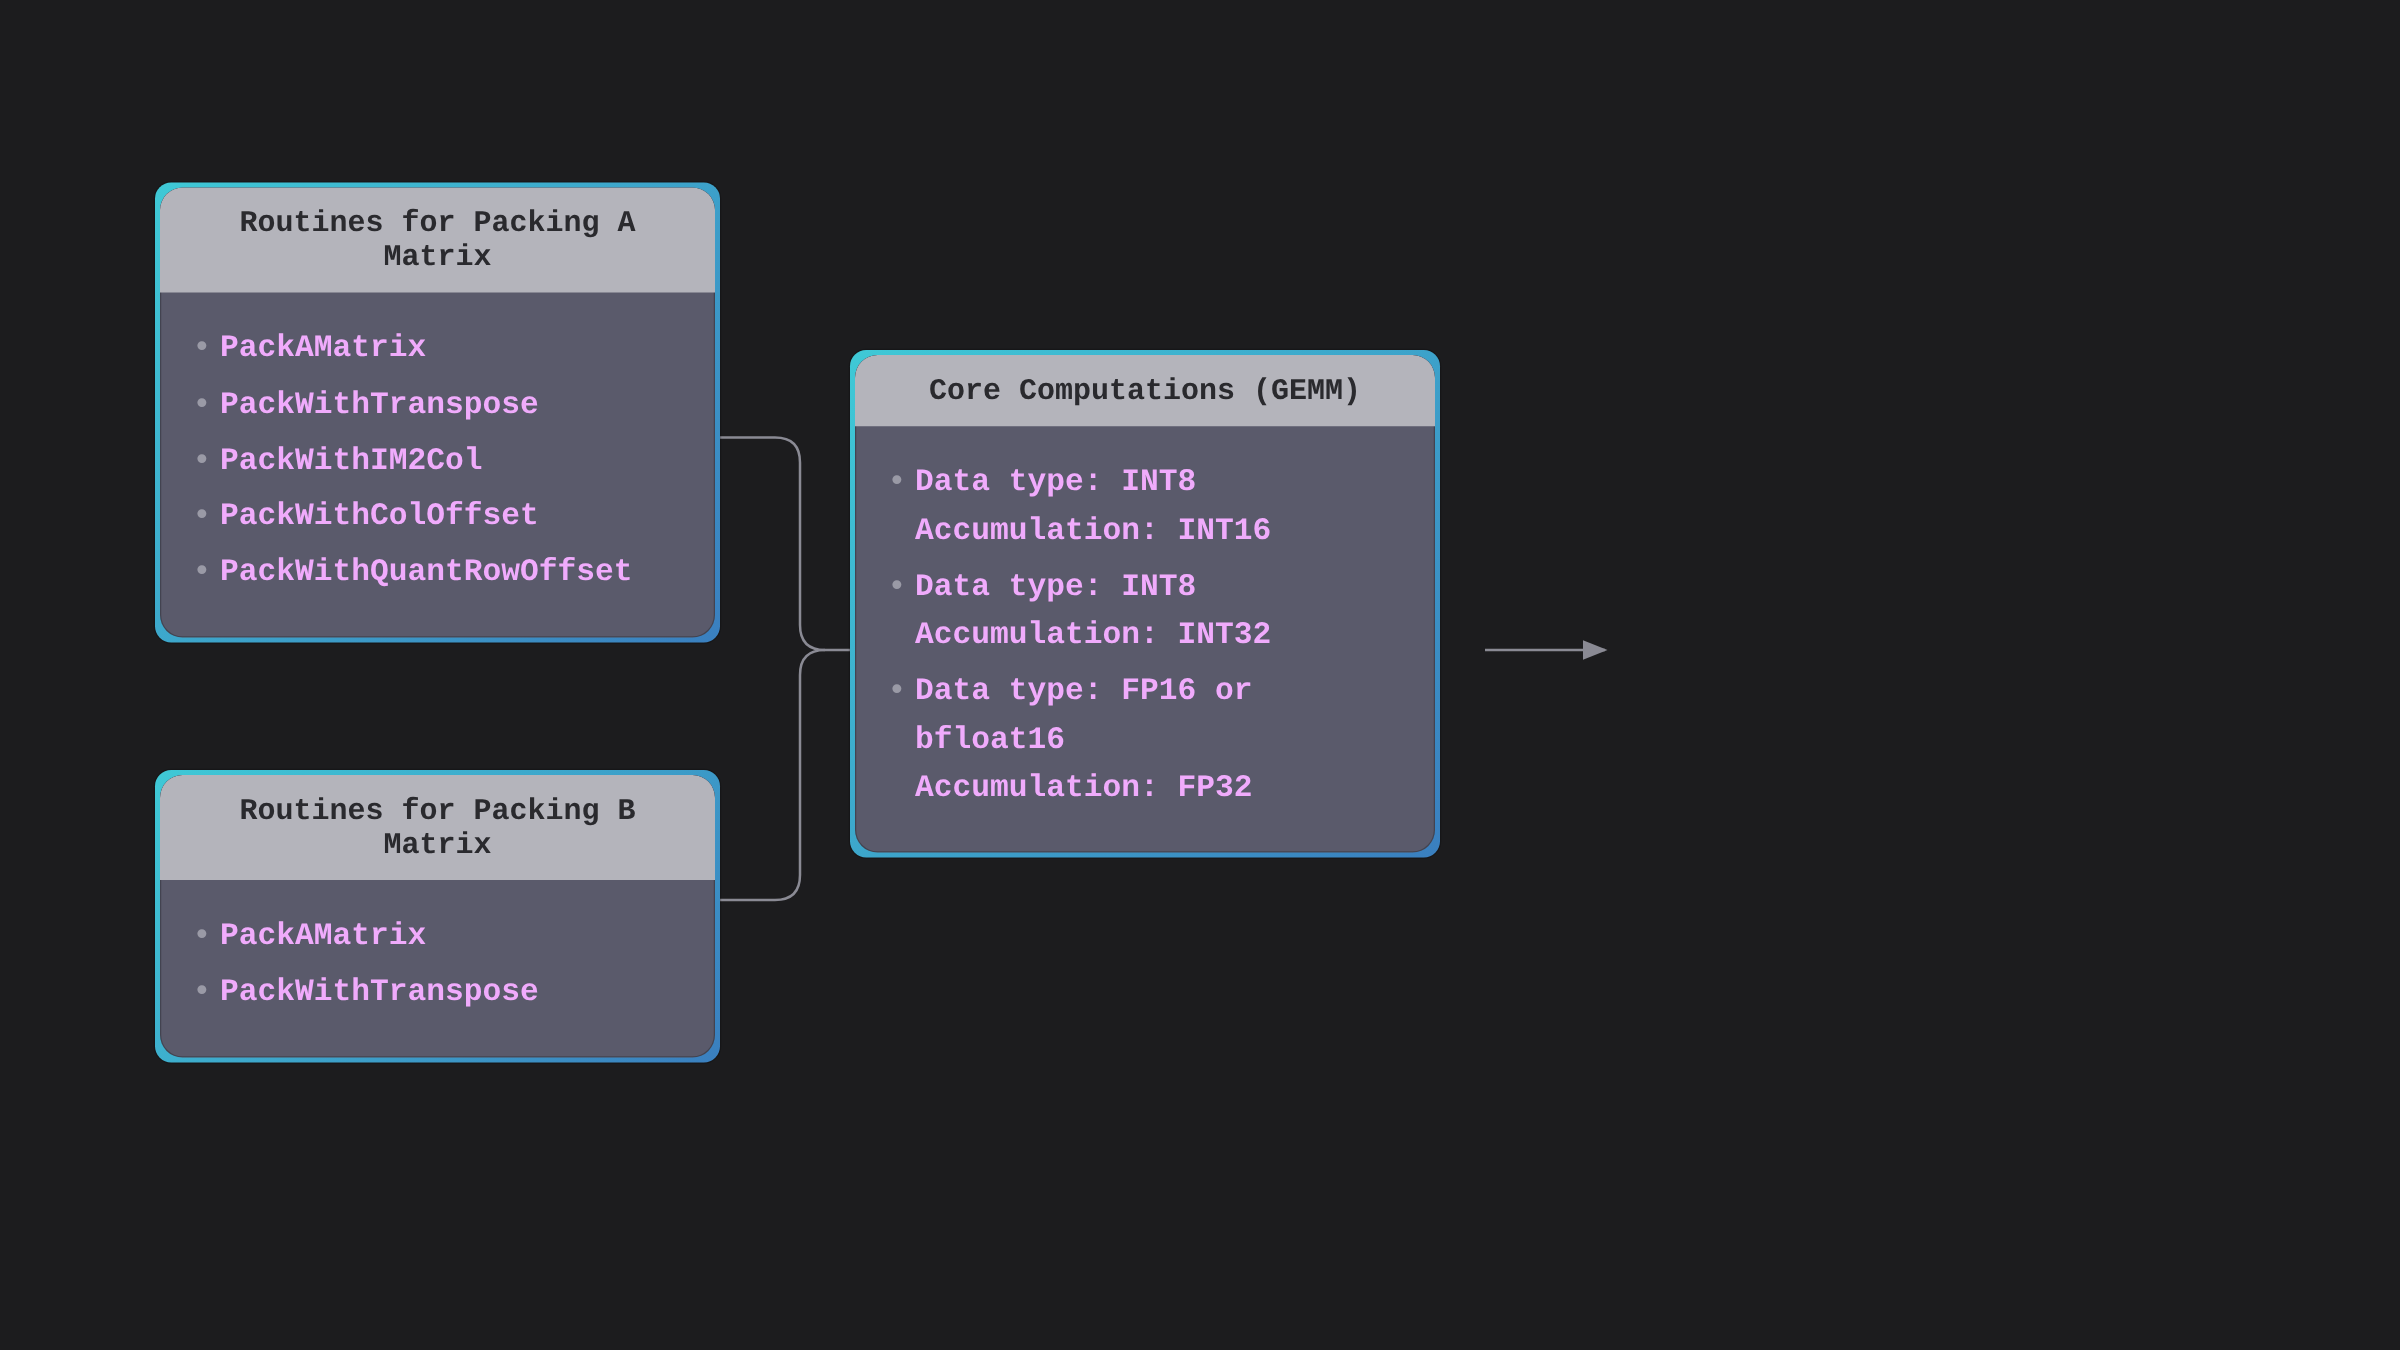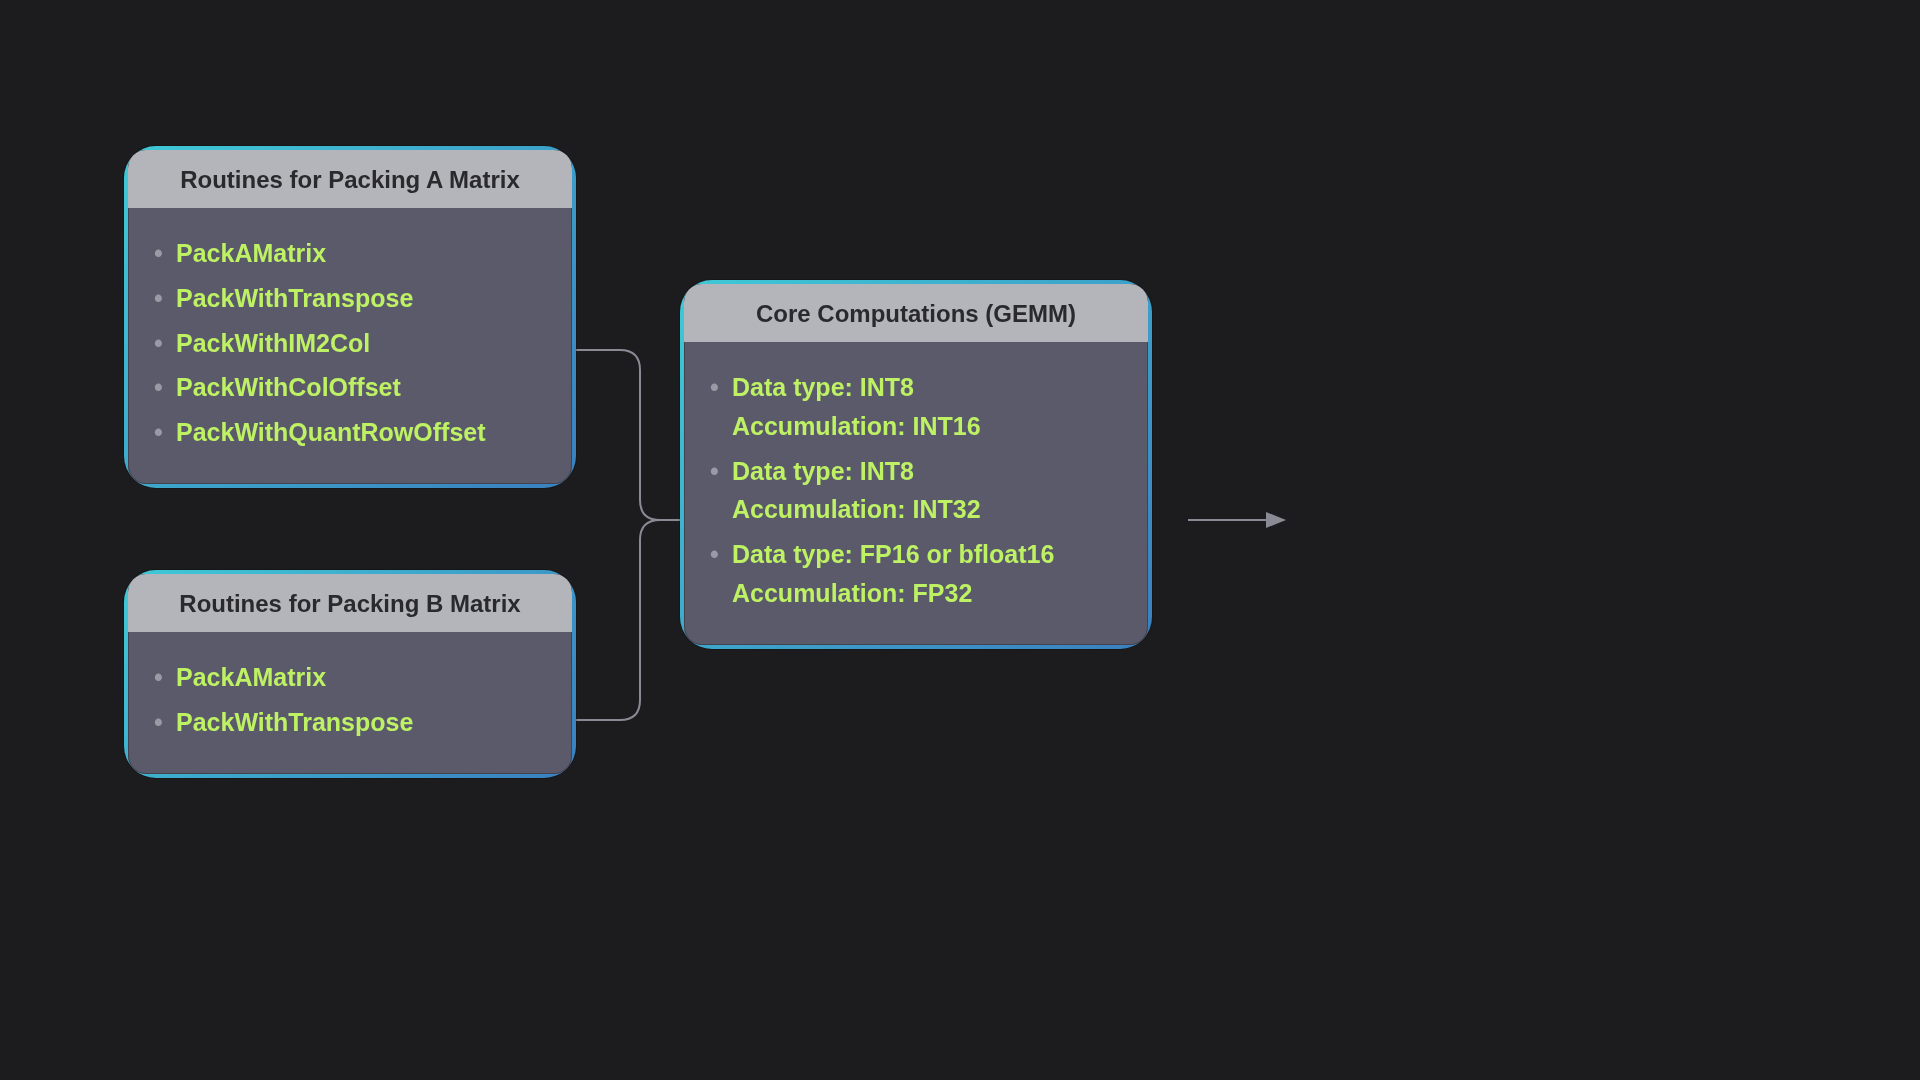--- a/index.html
+++ b/index.html
@@ -10,24 +10,25 @@
     overflow: hidden;
   }
   .stage {
     position: relative;
     width: 1920px;
     height: 1080px;
     transform-origin: top left;
   }
   .card {
     position: absolute;
-    border-radius: 32px;
+    border-radius: 13px;
     padding: 4px;
     background: linear-gradient(135deg, #3fc9d6 0%, #3a7fbf 100%);
     box-shadow: 0 0 0 1px rgba(0,0,0,0.2);
+    font-family: Liberation Mono, monospace;
   }
   .card-inner {
     background: #5a5a6b;
     border-radius: 18px;
     overflow: hidden;
     box-shadow: inset 0 0 0 1px rgba(0,0,0,0.25);
   }
   .card-header {
     background: #b4b4bb;
     color: #2a2a2e;
@@ -40,21 +41,21 @@
   }
   .card-body {
     padding: 20px 24px 26px 24px;
   }
   ul.items {
     list-style: none;
   }
   ul.items > li {
     position: relative;
     padding-left: 24px;
-    color: #bef264;
+    color: #f0abfc;
     font-weight: 700;
     font-size: 25px;
     line-height: 1.55;
     margin: 6px 0;
   }
   ul.items > li::before {
     content: "•";
     position: absolute;
     left: 2px;
     top: 0;
@@ -99,21 +100,21 @@
           <li>PackAMatrix</li>
           <li>PackWithTranspose</li>
           <li>PackWithIM2Col</li>
           <li>PackWithColOffset</li>
           <li>PackWithQuantRowOffset</li>
         </ul>
       </div>
     </div>
   </div>
 
-  <div class="card" style="left:124px; top:570px; width:452px;">
+  <div class="card" style="left:124px; top:616px; width:452px;">
     <div class="card-inner">
       <div class="card-header">Routines for Packing B Matrix</div>
       <div class="card-body">
         <ul class="items">
           <li>PackAMatrix</li>
           <li>PackWithTranspose</li>
         </ul>
       </div>
     </div>
   </div>

